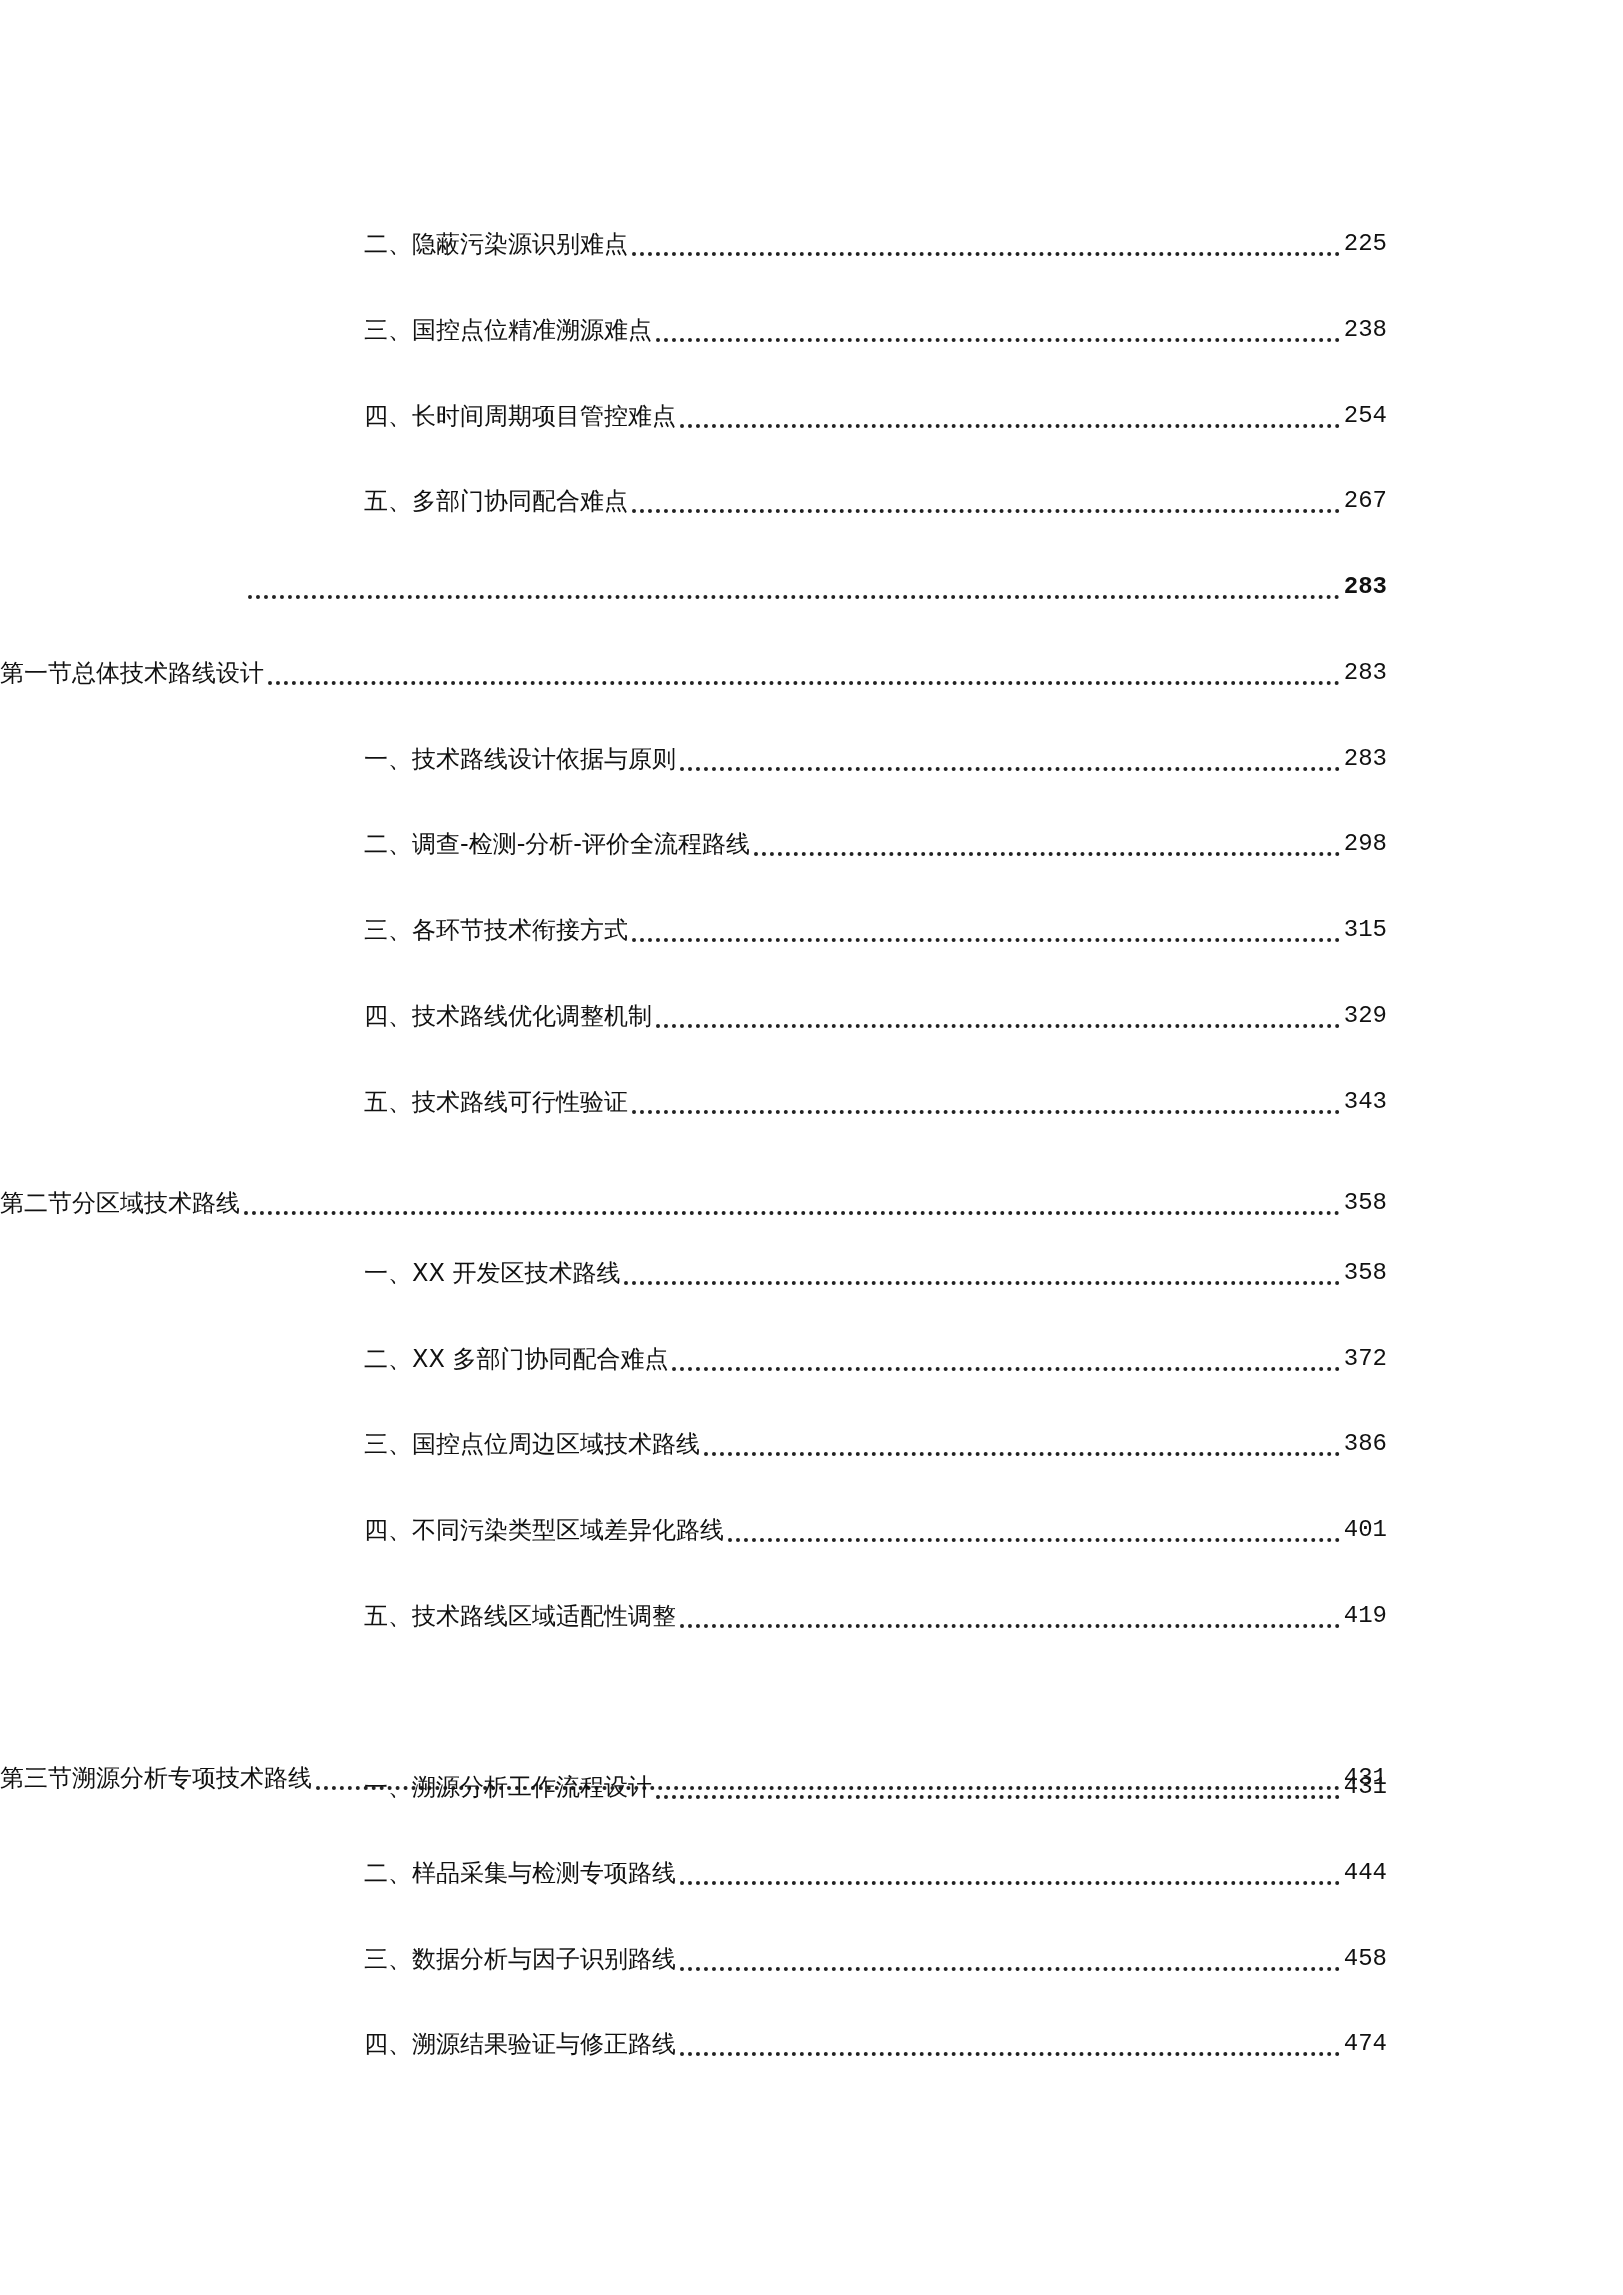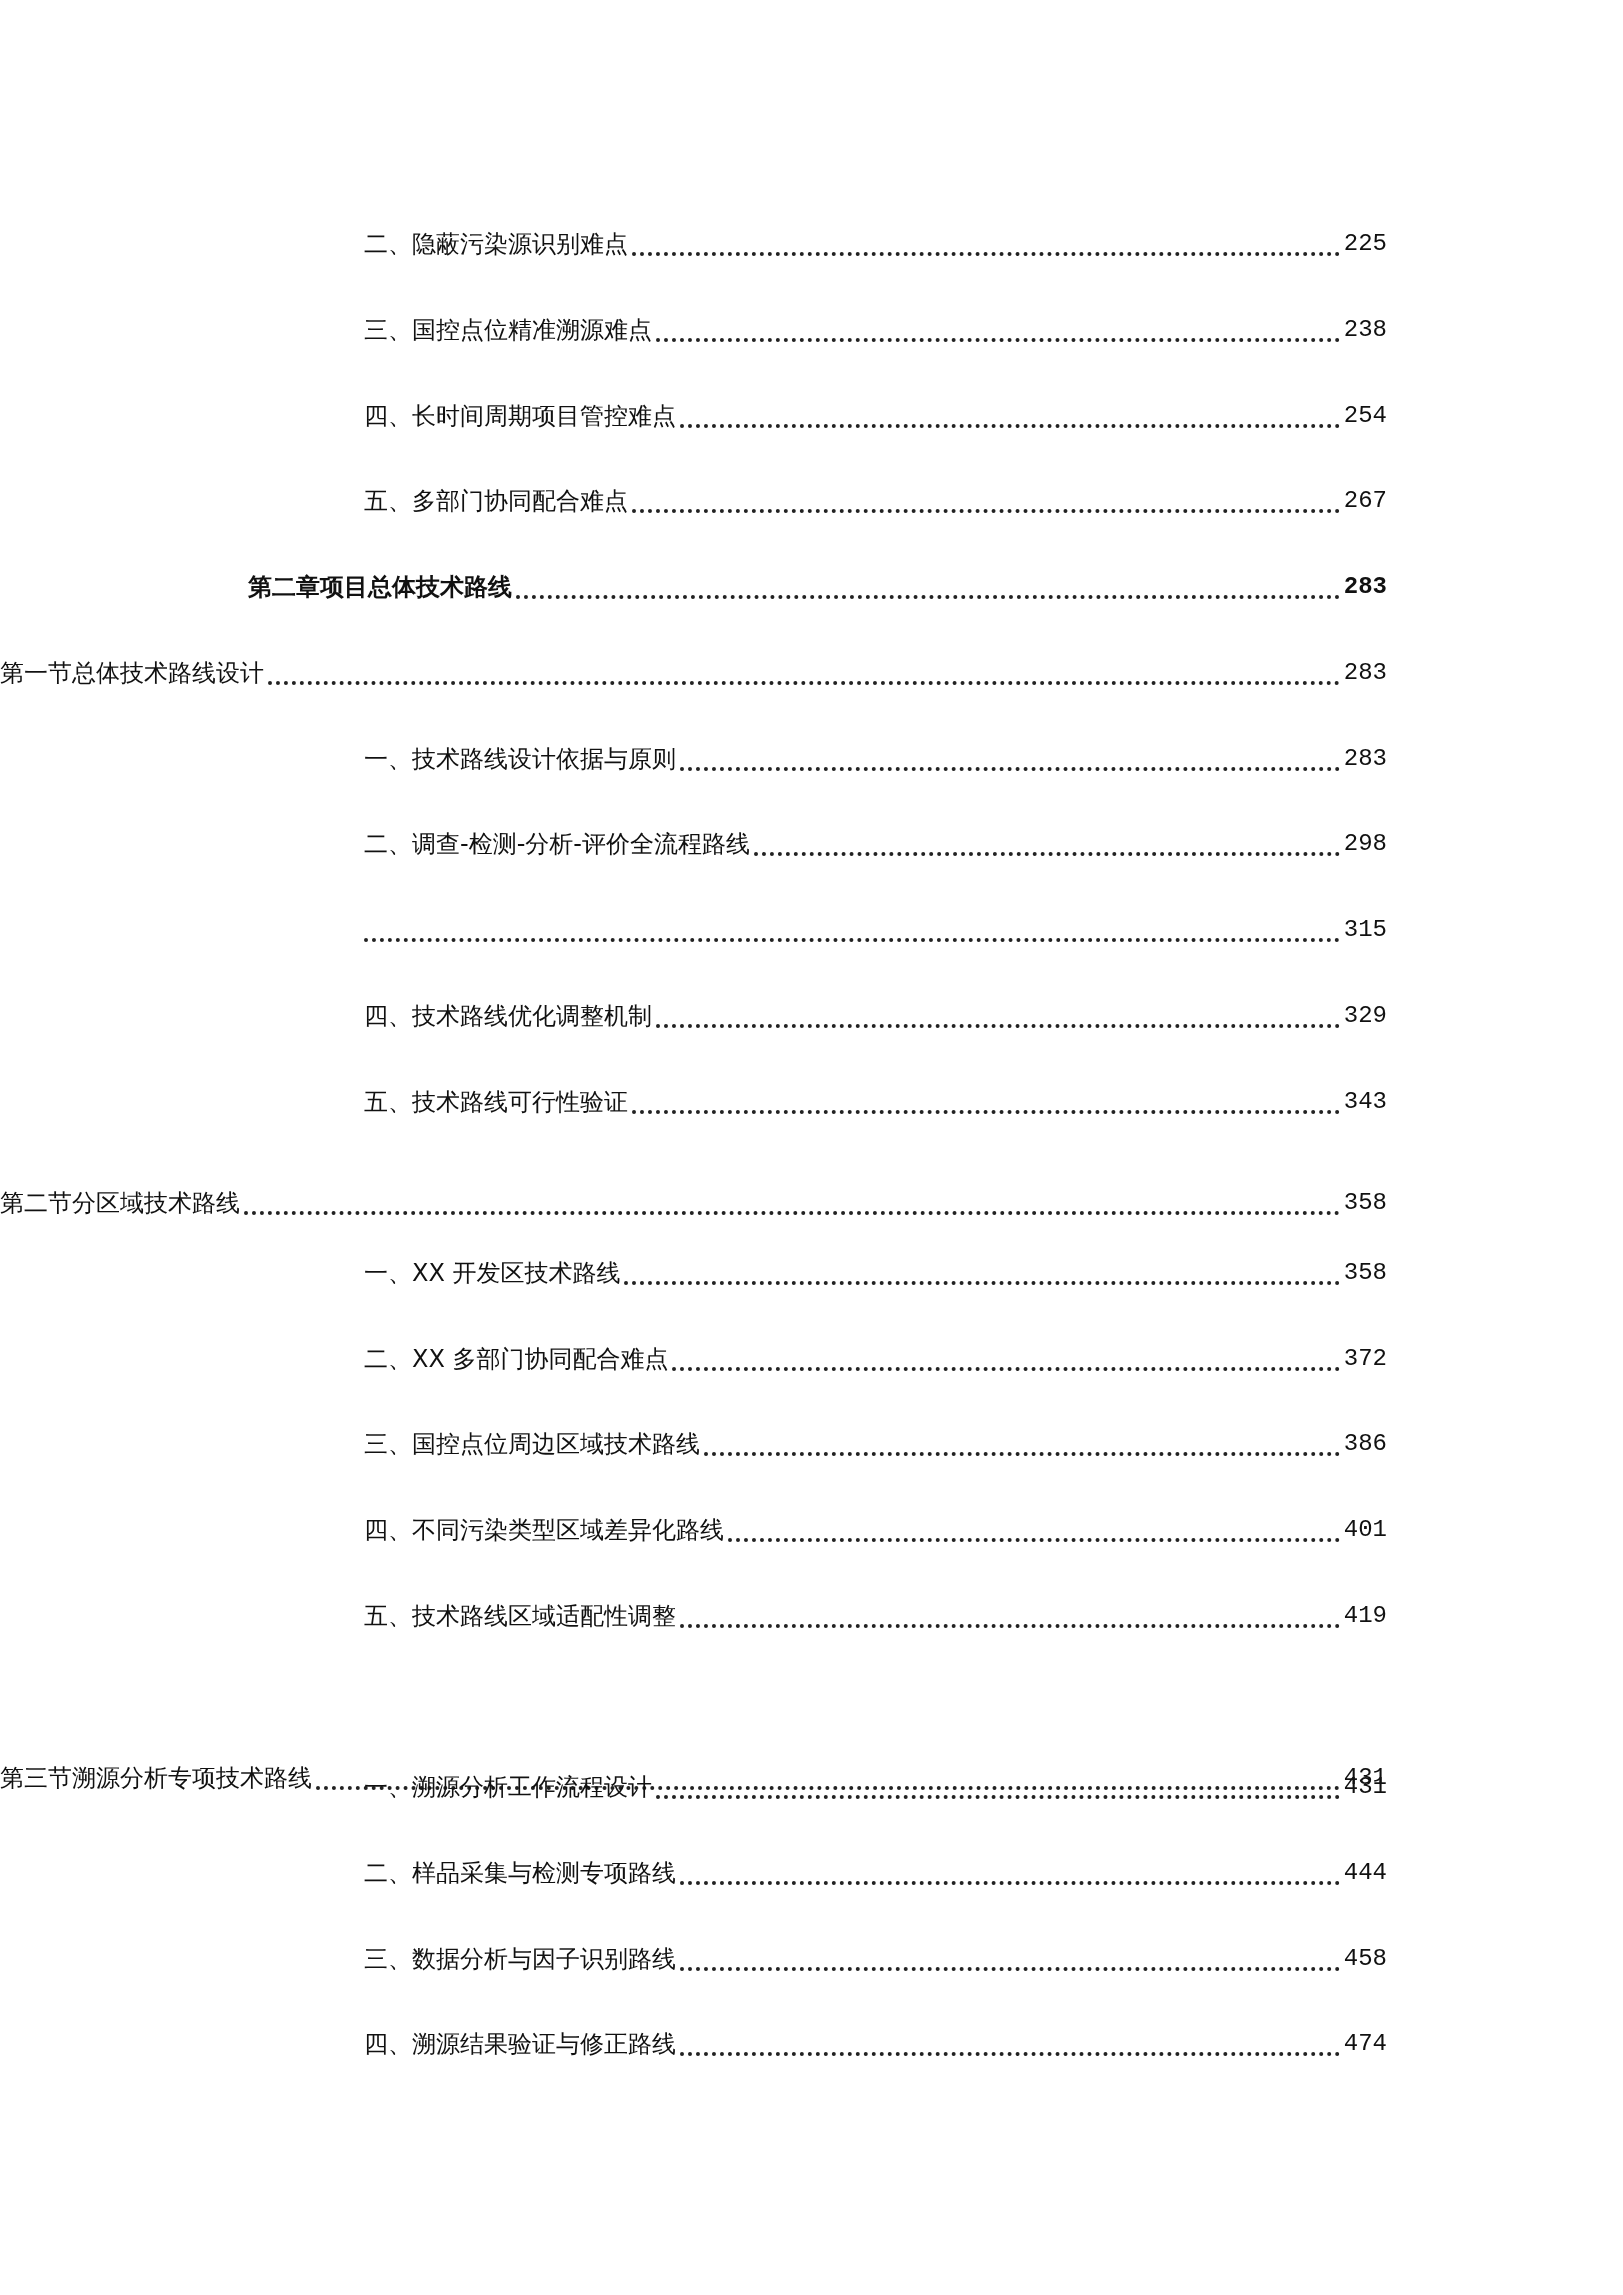--- a/index.html
+++ b/index.html
@@ -33,40 +33,40 @@
       <span class="label">四、长时间周期项目管控难点</span>
       <span class="leader"></span>
       <span class="page">254</span>
     </div>
   <div class="row lvl-item" style="top:470px">
       <span class="label">五、多部门协同配合难点</span>
       <span class="leader"></span>
       <span class="page">267</span>
     </div>
   <div class="row lvl-chapter" style="top:556px">
-      <span class="label">第二章项目总体技术路线</span>
       <span class="leader"></span>
       <span class="page">283</span>
     </div>
   <div class="row lvl-section" style="top:642px">
       <span class="label">第一节总体技术路线设计</span>
       <span class="leader"></span>
       <span class="page">283</span>
     </div>
   <div class="row lvl-item" style="top:728px">
       <span class="label">一、技术路线设计依据与原则</span>
       <span class="leader"></span>
       <span class="page">283</span>
     </div>
   <div class="row lvl-item" style="top:813px">
       <span class="label">二、调查-检测-分析-评价全流程路线</span>
       <span class="leader"></span>
       <span class="page">298</span>
     </div>
   <div class="row lvl-item" style="top:899px">
+      <span class="label">三、各环节技术衔接方式</span>
       <span class="leader"></span>
       <span class="page">315</span>
     </div>
   <div class="row lvl-item" style="top:985px">
       <span class="label">四、技术路线优化调整机制</span>
       <span class="leader"></span>
       <span class="page">329</span>
     </div>
   <div class="row lvl-item" style="top:1071px">
       <span class="label">五、技术路线可行性验证</span>

